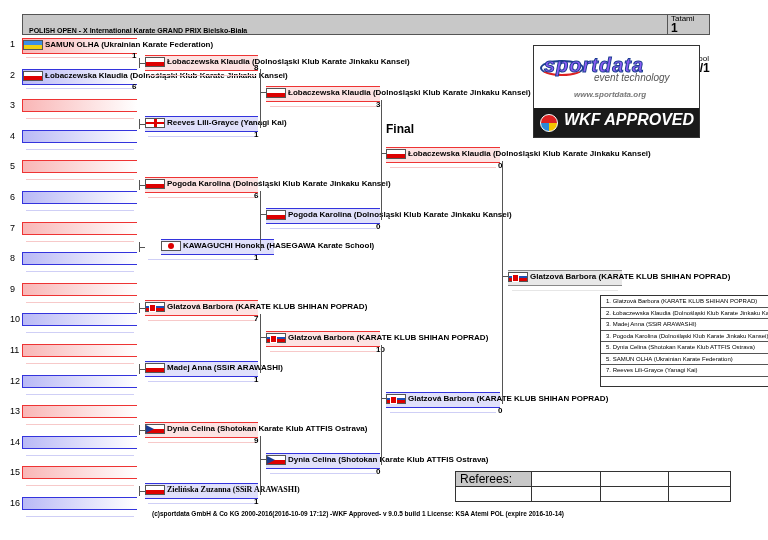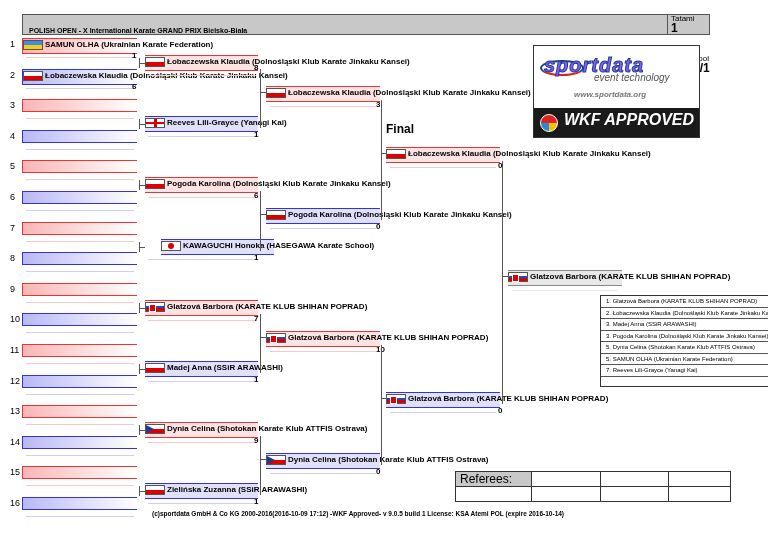--- a/index.html
+++ b/index.html
@@ -149,21 +149,21 @@
     <div class="abs score" style="left: 254px; top: 253px;">1</div>
     <div class="abs box red" style="left: 145px; top: 300px; width: 113px;"><span class="flag sk"></span><span>Glatzová Barbora (KARATE KLUB SHIHAN POPRAD)</span></div>
     <div class="abs under red" style="left: 148px; top: 320px; width: 108px;"></div>
     <div class="abs score" style="left: 254px; top: 314px;">7</div>
     <div class="abs box blue" style="left: 145px; top: 361px; width: 113px;"><span class="flag pl"></span><span>Madej Anna (SSiR ARAWASHI)</span></div>
     <div class="abs under blue" style="left: 148px; top: 381px; width: 108px;"></div>
     <div class="abs score" style="left: 254px; top: 375px;">1</div>
     <div class="abs box red" style="left: 145px; top: 422px; width: 113px;"><span class="flag cz"></span><span>Dynia Celina (Shotokan Karate Klub ATTFIS Ostrava)</span></div>
     <div class="abs under red" style="left: 148px; top: 442px; width: 108px;"></div>
     <div class="abs score" style="left: 254px; top: 436px;">9</div>
-    <div class="abs box blue" style="left: 145px; top: 483px; width: 113px;"><span class="flag pl"></span><span>Zielińska Zuzanna (SSiR ARAWASHI)</span></div>
+    <div class="abs box blue" style="left: 145px; top: 483px; width: 113px; font-family: Liberation Serif, serif;"><span class="flag pl"></span><span>Zielińska Zuzanna (SSiR ARAWASHI)</span></div>
     <div class="abs under blue" style="left: 148px; top: 503px; width: 108px;"></div>
     <div class="abs score" style="left: 254px; top: 497px;">1</div>
     <div class="abs score" style="left: 254px; top: 63px;">8</div>
     <div class="abs vline" style="left: 260px; top: 69px; height: 59px;"></div>
     <div class="abs tick" style="left: 260px; top: 92px; width: 6px;"></div>
     <div class="abs vline" style="left: 260px; top: 191px; height: 60px;"></div>
     <div class="abs tick" style="left: 260px; top: 214px; width: 6px;"></div>
     <div class="abs vline" style="left: 260px; top: 314px; height: 59px;"></div>
     <div class="abs tick" style="left: 260px; top: 337px; width: 6px;"></div>
     <div class="abs vline" style="left: 260px; top: 436px; height: 59px;"></div>

